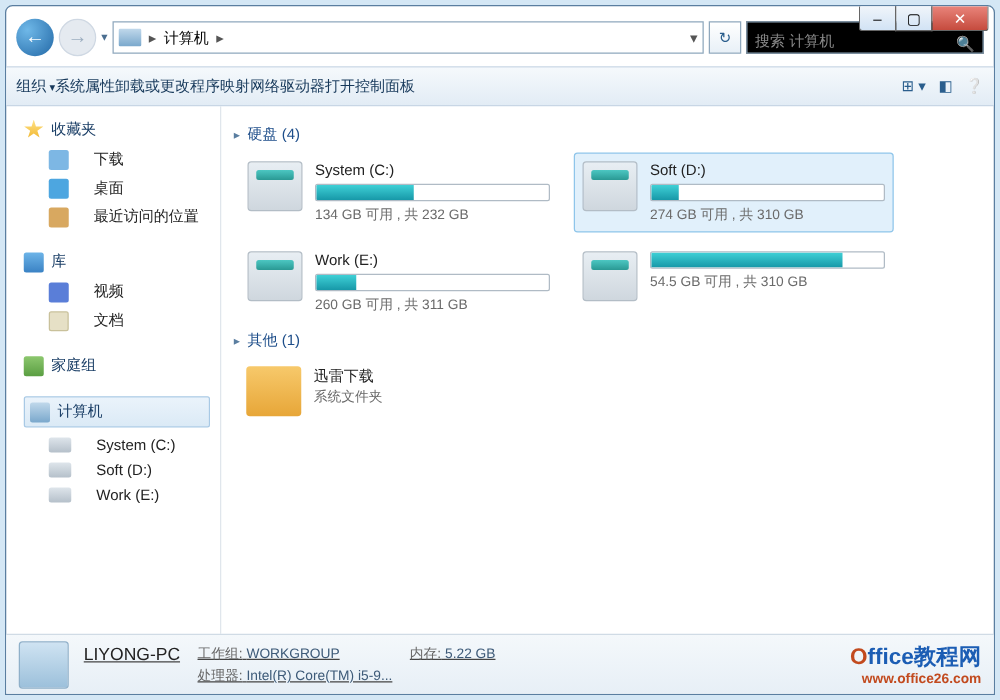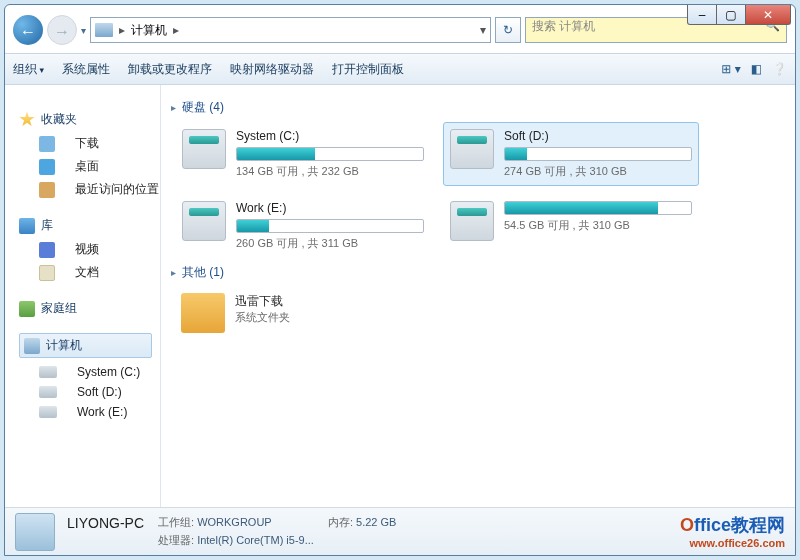--- a/index.html
+++ b/index.html
@@ -8,28 +8,28 @@
     .titlebar-ctrls { position: absolute; top: 0; right: 4px; display: flex; z-index: 20; }
     .tb-btn { width: 30px; height: 20px; border: 1px solid #666; border-top: none; margin-left: -1px; display: flex; align-items: center; justify-content: center; font-size: 12px; }
     .tb-min { background: linear-gradient(#f0f5fa,#d2e3f5); border-radius: 0 0 0 3px; }
     .tb-max { background: linear-gradient(#f0f5fa,#d2e3f5); }
     .tb-close { background: linear-gradient(#e9847a,#c54b3e); border-radius: 0 0 3px 0; color: #fff; width: 46px; }
     .navbar { display: flex; align-items: center; padding: 10px 8px 8px 8px; gap: 4px; }
     .nav-btn { width: 30px; height: 30px; border-radius: 50%; display: flex; align-items: center; justify-content: center; }
     .nav-back { background: radial-gradient(circle at 30% 30%, #6fb8e8, #2268a6); color: #fff; font-size: 16px; }
     .nav-fwd { background: #e5eaf0; color: #9daec0; border: 1px solid #cfd8e3; font-size: 16px; }
     .address { flex: 1; height: 26px; border: 1px solid #8fa8bd; background: #fff; display: flex; align-items: center; padding: 0 4px; gap: 6px; font-size: 12px; }
-    .search { width: 262px; height: 26px; border: 1px solid #8fa8bd; background: #fef9c3; display: flex; align-items: flex-start; padding: 0 6px; font-size: 12px; color: #888; justify-content: space-between; }
+    .search { width: 190px; height: 26px; border: 1px solid #8fa8bd; background: #000000; display: flex; align-items: flex-end; padding: 0 6px; font-size: 12px; color: #888; justify-content: space-between; }
     .refresh { width: 26px; height: 26px; border: 1px solid #8fa8bd; background: linear-gradient(#fff,#e8f0f7); display: flex; align-items: center; justify-content: center; font-size: 12px; color: #2a5e8d; }
-    .toolbar { height: 32px; background: linear-gradient(#f5f9fc,#e2ecf5); border-top: 1px solid #c8d6e5; border-bottom: 1px solid #c8d6e5; display: flex; align-items: center; padding: 0 8px; font-size: 12px; gap: 18px; }
+    .toolbar { height: 32px; background: linear-gradient(#f5f9fc,#e2ecf5); border-top: 1px solid #c8d6e5; border-bottom: 1px solid #c8d6e5; display: flex; align-items: center; padding: 0 8px; font-size: 12px; }
     .tool-item { color: #16385a; cursor: pointer; }
     .tool-drop::after { content: " ▾"; font-size: 9px; }
     .tool-right { margin-left: auto; display: flex; gap: 10px; align-items: center; }
     .content { flex: 1; display: flex; min-height: 0; }
-    .sidebar { width: 156px; border-right: 1px solid #e0e6ec; padding: 26px 0 0 14px; font-size: 12px; overflow-y: auto; }
+    .sidebar { width: 172px; border-right: 1px solid #e0e6ec; padding: 10px 0 0 14px; font-size: 12px; overflow-y: auto; }
     .sb-group { margin-bottom: 16px; }
     .sb-head { display: flex; align-items: center; gap: 6px; color: #1a3e66; margin-bottom: 4px; font-size: 12px; }
     .sb-item { display: flex; align-items: center; gap: 20px; padding: 3px 0 3px 20px; color: #222; cursor: pointer; }
     .sb-computer { background: linear-gradient(#eaf3fb,#dbeaf6); border: 1px solid #a8c9e5; border-radius: 2px; margin-right: 8px; padding: 3px 4px; }
     .main { flex: 1; padding: 8px 6px; font-size: 12px; overflow-y: auto; }
     .group-hdr { color: #1e4e8a; padding: 6px 4px; display: flex; align-items: center; gap: 6px; }
     .group-hdr .arrow { color: #5a7ea0; font-size: 10px; }
     .drives { display: flex; flex-wrap: wrap; gap: 8px 12px; padding-left: 8px; }
     .drive { width: 256px; padding: 6px; display: flex; gap: 10px; border: 1px solid transparent; border-radius: 3px; }
     .drive.selected { background: #e1f0fb; border: 1px solid #8ec5ea; }
@@ -37,21 +37,21 @@
     .drive-icon::after { content: ""; position: absolute; top: 6px; left: 6px; right: 6px; height: 8px; background: linear-gradient(#4cc7c2,#2a9994); border-radius: 2px; }
     .drive-info { flex: 1; }
     .drive-name { color: #222; margin-bottom: 4px; }
     .drive-bar { width: 100%; height: 14px; border: 1px solid #b0bbc5; background: #fff; border-radius: 2px; overflow: hidden; margin-bottom: 3px; }
     .drive-fill { height: 100%; background: linear-gradient(#3fd0d6,#1798a8); }
     .drive-stat { color: #6a6a6a; font-size: 11px; }
     .folder-item { width: 256px; padding: 6px; display: flex; gap: 10px; }
     .folder-icon { width: 44px; height: 40px; background: linear-gradient(#f7c96b,#e7a638); border-radius: 3px; position: relative; }
     .folder-name { color: #222; }
     .folder-sub { color: #6a6a6a; font-size: 11px; }
-    .statusbar { height: 48px; border-top: 1px solid #d0dbe5; background: linear-gradient(#f4f8fb,#e7eff6); display: flex; align-items: center; padding: 4px 10px; font-size: 11px; color: #444; }
+    .statusbar { height: 48px; border-top: 1px solid #d0dbe5; background: linear-gradient(#f4f8fb,#e7eff6); display: flex; align-items: center; padding: 4px 10px; font-size: 11px; color: #444; text-decoration: underline; }
     .status-icon { width: 40px; height: 38px; background: linear-gradient(#cfe3f2,#9cc0db); border: 1px solid #8fb0c9; border-radius: 3px; margin-right: 12px; }
     .status-grid { display: grid; grid-template-columns: auto auto auto auto; gap: 2px 14px; }
     .status-label { color: #666; }
     .status-val { color: #3d5a78; }
     .status-name { font-size: 14px; color: #222; grid-column: 1; }
     .watermark { position: absolute; right: 10px; bottom: 6px; font-size: 18px; font-weight: bold; }
     .watermark .o { color: #c24a1e; }
     .watermark .t { color: #1b5db4; }
     .watermark .s { font-size: 11px; color: #c24a1e; display: block; text-align: right; }
     .ico { width: 16px; height: 16px; display: inline-block; border-radius: 2px; }

